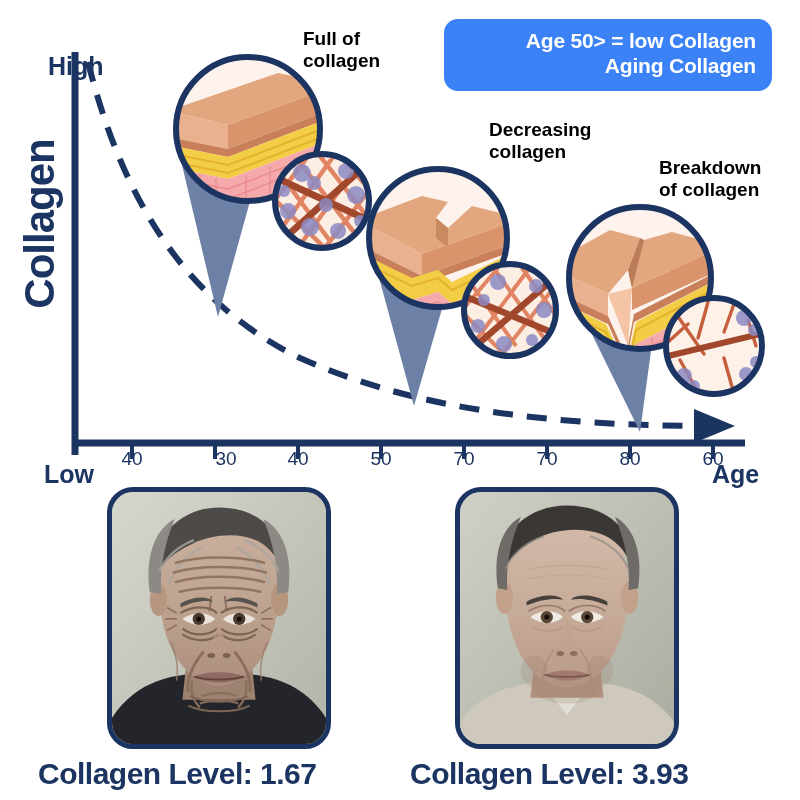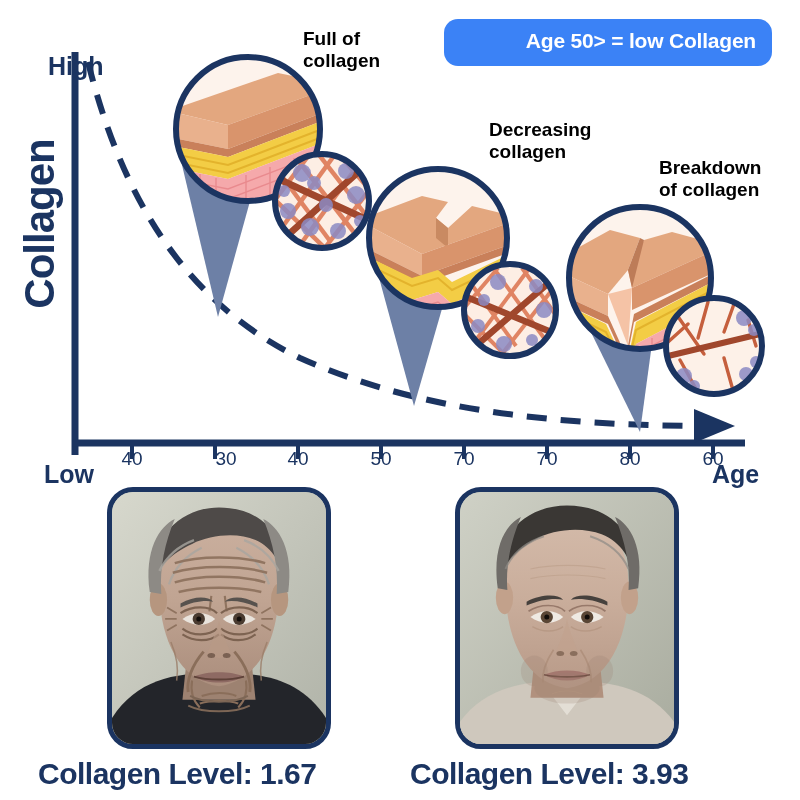--- a/index.html
+++ b/index.html
@@ -463,20 +463,21 @@
       <span>Decreasing</span><br>
       <span>collagen</span>
     </div>
     <div class="callout" id="callout-3">
       <span>Breakdown</span><br>
       <span>of collagen</span>
     </div>
 
     <div id="age-badge">
       <span class="line">Age 50&gt; = low Collagen</span>
+      <span class="line">Aging Collagen</span>
     </div>
   </div>
 
   <div id="photo-row">
 
     <div class="photo-frame" id="photo-before">
       <svg class="photo-svg" viewBox="0 0 224 262" preserveAspectRatio="xMidYMid slice">
         <defs>
           <linearGradient id="bgA" x1="0" y1="0" x2="1" y2="1">
             <stop offset="0" stop-color="#d7d8cd"></stop>

